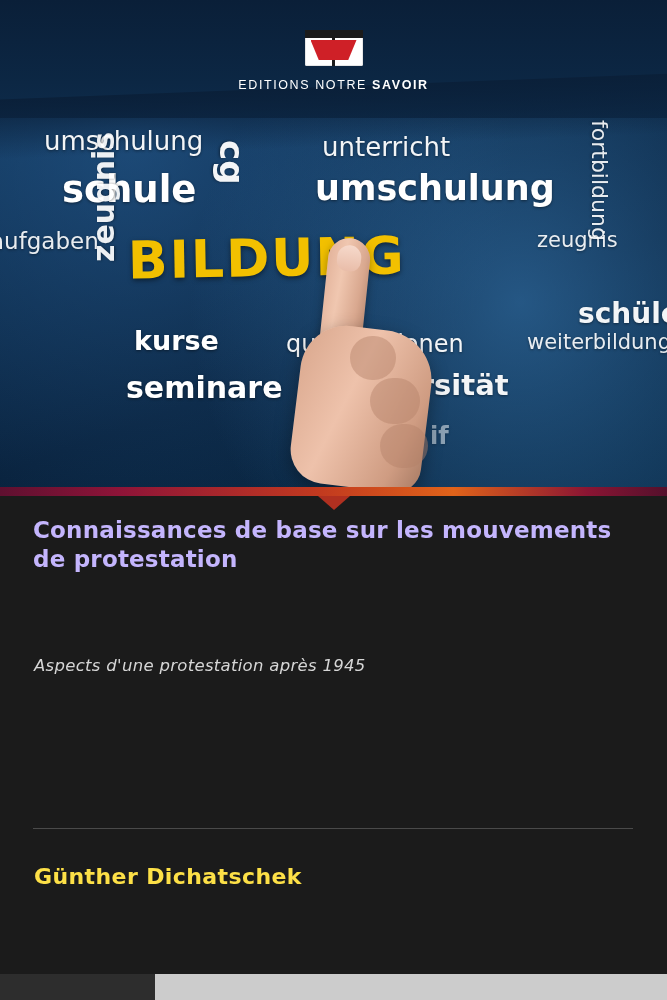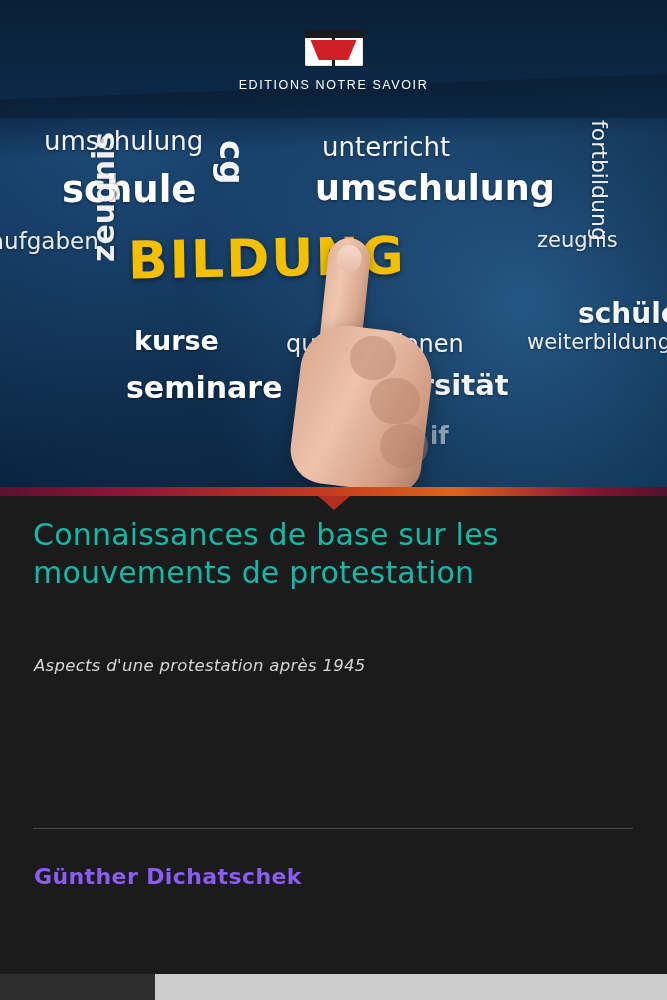--- a/index.html
+++ b/index.html
@@ -97,21 +97,21 @@
     background: #cf2027;
     clip-path: polygon(0 0, 100% 0, 82% 100%, 18% 100%);
   }
   .logo-text {
     font-family: "Liberation Sans", sans-serif;
     font-size: 12.5px;
     letter-spacing: 1.6px;
     color: #ffffff;
     font-weight: 400;
   }
-  .logo-text b { font-weight: 400; }
+  .logo-text b { font-weight: 700; }
 
   
   .cloud {
     position: absolute;
     inset: 0;
     z-index: 3;
   }
   .w {
     position: absolute;
     font-family: "DejaVu Sans", sans-serif;
@@ -239,24 +239,24 @@
     top: 496px; left: 0;
     width: 667px;
     height: 504px;
     background: #1b1b1b;
   }
   .title {
     position: absolute;
     left: 33px;
     top: 20px;
     width: 580px;
-    color: #14b8a6;
-    font-family: "DejaVu Sans", sans-serif;
-    font-size: 30px;
-    font-weight: 400;
+    color: #c4b5fd;
+    font-family: "DejaVu Sans", sans-serif;
+    font-size: 23px;
+    font-weight: 700;
     line-height: 1.25;
     letter-spacing: 0.2px;
   }
   .subtitle {
     position: absolute;
     left: 34px;
     top: 160px;
     width: 580px;
     color: #d6d6d6;
     font-family: "DejaVu Sans", sans-serif;
@@ -269,21 +269,21 @@
     left: 33px;
     top: 332px;
     width: 600px;
     height: 1px;
     background: #4a4a4a;
   }
   .author {
     position: absolute;
     left: 34px;
     top: 368px;
-    color: #8b5cf6;
+    color: #fde047;
     font-family: "DejaVu Sans", sans-serif;
     font-size: 22px;
     font-weight: 700;
     letter-spacing: 0.4px;
   }
   .footer-bar {
     position: absolute;
     left: 0;
     bottom: 0;
     width: 667px;

